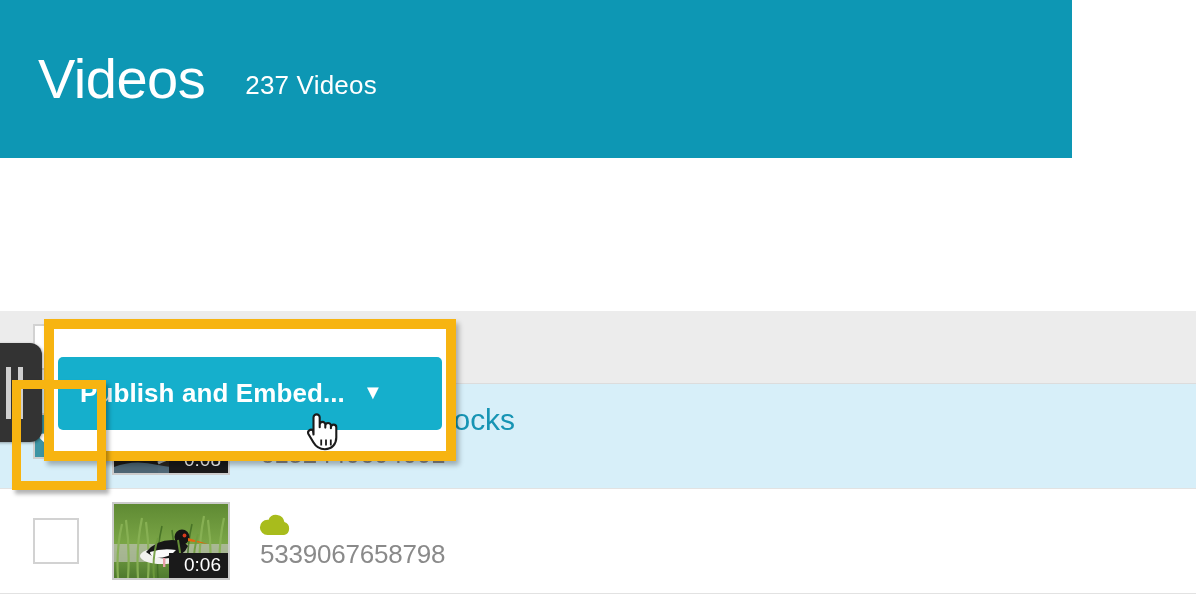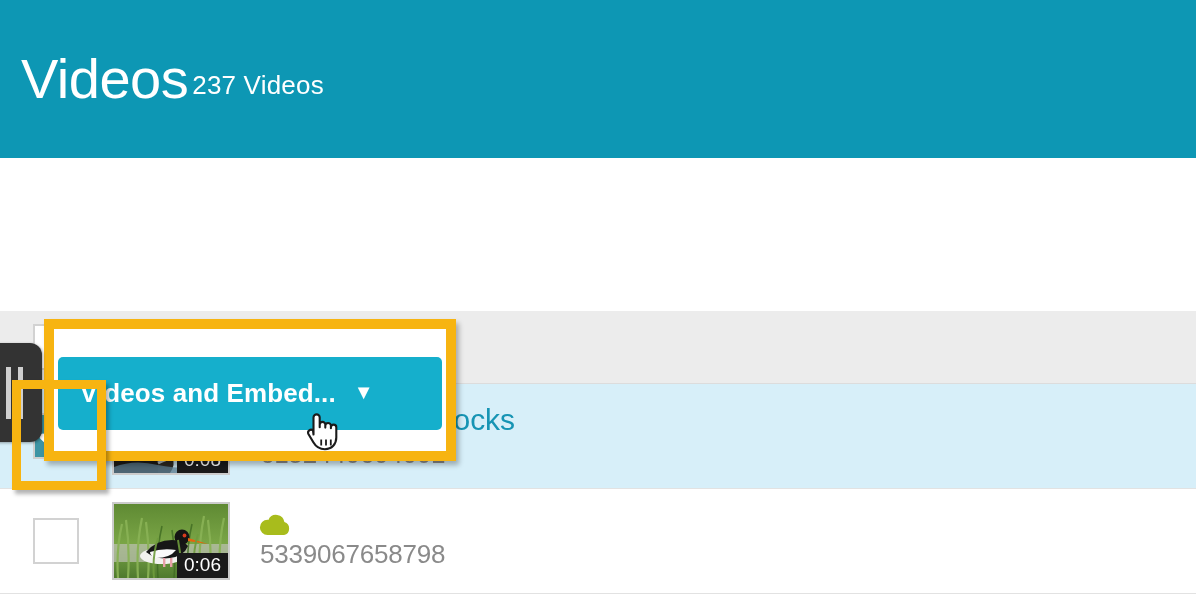--- a/index.html
+++ b/index.html
@@ -16,39 +16,39 @@
     position: relative;
     width: 1196px;
     height: 602px;
     background: #ffffff;
   }
 
   
   .page-header {
     position: absolute;
     left: 0; top: 0;
-    width: 1196px;
+    width: 1072px;
     height: 158px;
     background: #0D97B4;
     display: flex;
     align-items: center;
-    padding-left: 21px;
+    padding-left: 38px;
   }
   .page-title {
     color: #ffffff;
     font-size: 56px;
     font-weight: 300;
     letter-spacing: -0.5px;
     line-height: 1;
   }
   .page-count {
     color: #ffffff;
     font-size: 26px;
     font-weight: 400;
-    margin-left: 4px;
+    margin-left: 40px;
     position: relative;
     top: 6px;
     letter-spacing: 0.2px;
   }
 
   
   .toolbar {
     position: absolute;
     left: 0; top: 158px;
     width: 1196px;
@@ -215,21 +215,21 @@
     flex-shrink: 0;
     background: #111;
   }
   .thumb .duration {
     position: absolute;
     right: 0; bottom: 0;
     background: #1a1a1a;
     color: #ffffff;
     font-size: 19px;
     font-weight: 400;
-    padding: 1px 7px 2px 7px;
+    padding: 1px 7px 2px 15px;
     line-height: 1.15;
     font-family: "Liberation Sans", sans-serif;
   }
 
   .name-cell {
     padding-left: 28px;
     display: flex;
     flex-direction: column;
     justify-content: center;
     gap: 2px;
@@ -269,21 +269,21 @@
   <div class="toolbar">
 
     <div class="drag-handle">
       <i></i>
       <i></i>
     </div>
 
     <div class="highlight-box"></div>
 
     <button class="btn btn-publish">
-      <span>Videos and Embed...</span>
+      <span>Publish and Embed...</span>
       <span class="caret">▼</span>
     </button>
 
     <button class="btn btn-quick-edit">
       <span>Quick Edit</span>
     </button>
 
     <button class="btn btn-quick-view">
       <span>Quick View</span>
     </button>

